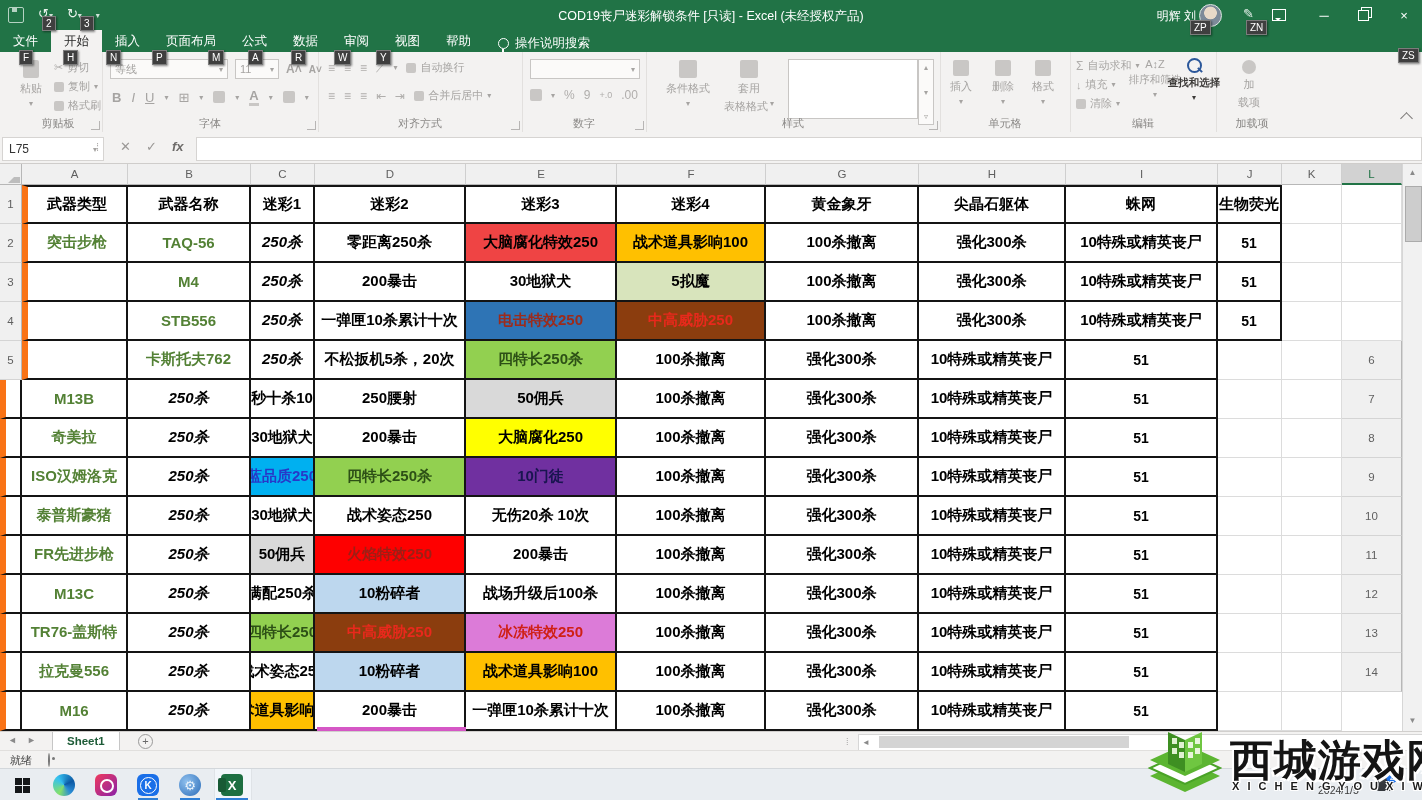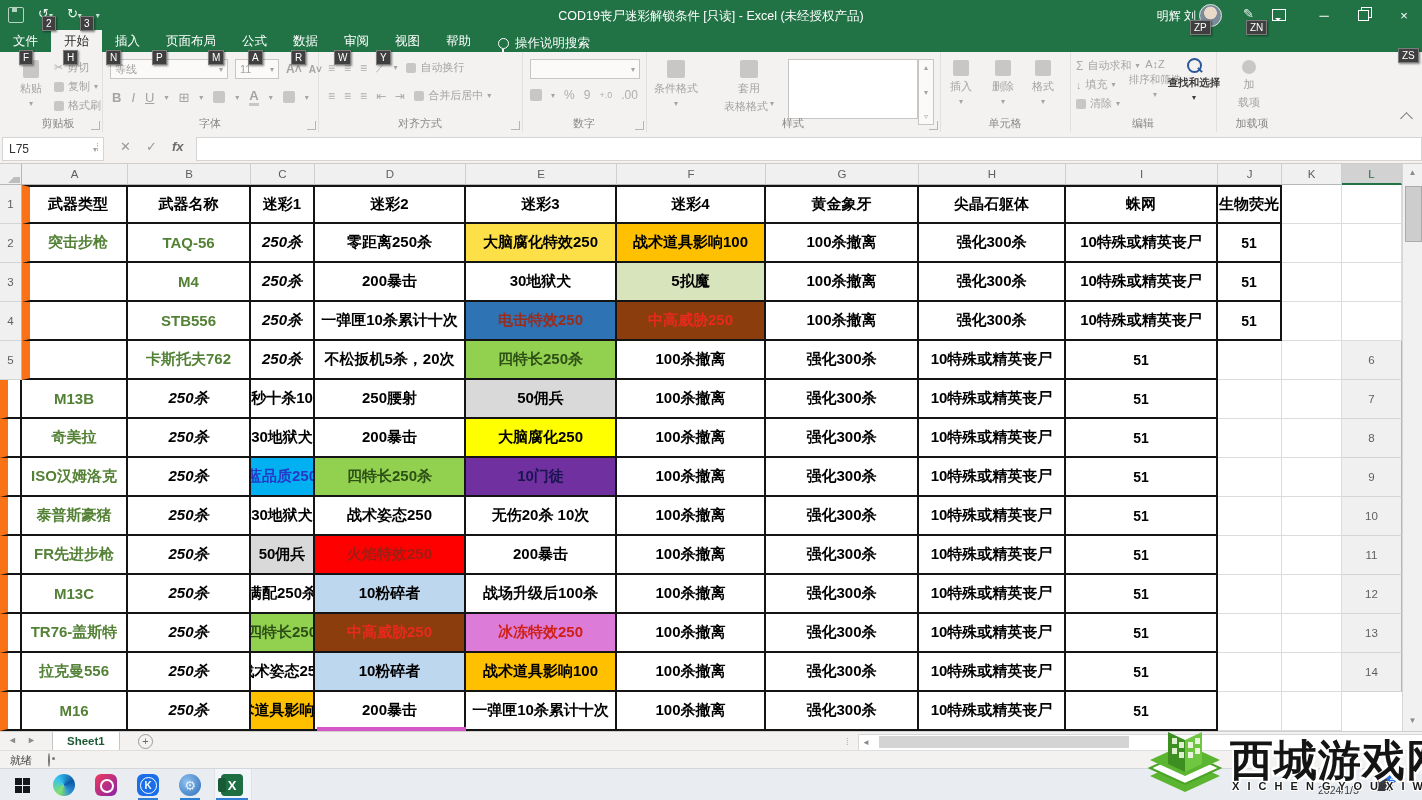--- a/index.html
+++ b/index.html
@@ -64,21 +64,21 @@
          grid-template-rows:21px repeat(14,39px)}
   .corner{background:#f0f0f0;border-right:1px solid #b7b7b7;border-bottom:1px solid #b7b7b7;position:relative}
   .corner:after{content:"";position:absolute;right:1px;bottom:1px;border:6px solid transparent;border-right-color:#bdbdbd;border-bottom-color:#bdbdbd;border-top-width:0;border-left-width:6px;width:0;height:0}
   .ch{background:#f0f0f0;border-right:1px solid #cfcfcf;border-bottom:1px solid #b7b7b7;font-size:11.5px;color:#5f5f5f;
       display:flex;align-items:center;justify-content:center}
   .ch.sel{background:#d2d2d2;border-bottom:2px solid #217346;color:#217346}
   .rh{background:#f0f0f0;border-right:1px solid #b7b7b7;border-bottom:1px solid #d4d4d4;font-size:11.5px;color:#5f5f5f;
       display:flex;align-items:center;justify-content:center}
   .tc{display:flex;align-items:center;justify-content:center;background:#fff;color:#000;font-weight:bold;font-size:15px;
       border-right:2px solid #141414;border-bottom:2px solid #141414;white-space:nowrap;overflow:hidden}
-  .tc.cl{border-left:8px solid #f97316}.tc.ct{border-top:2px solid #141414}
+  .tc.cl{border-left:6px solid #f97316}.tc.ct{border-top:2px solid #141414}
   .ec{background:#fff;border-right:1px solid #dcdcdc;border-bottom:1px solid #dcdcdc}
   #sliver{left:317px;top:727px;width:149px;height:4px;background:#d557c5;z-index:4}
   
   #vsb{left:1402px;top:164px;width:20px;height:567px;background:#f1f1f1;border-left:1px solid #d6d6d6}
   .sbarrow{left:2px;width:15px;text-align:center;color:#8a8a8a;font-size:8px}
   #vthumb{left:2px;top:22px;width:15px;height:54px;background:#cdcdcd;border:1px solid #ababab}
   
   #sheetbar{left:0;top:731px;width:1422px;height:19px;background:#f3f2f1;border-top:1px solid #d1cfcd;font-size:11px}
   #snav{left:8px;top:3px;color:#8a8a8a;font-size:9px;letter-spacing:10px}
   #sheettab{left:52px;top:0;height:18px;line-height:18px;padding:0 14px;background:#fff;border-left:1px solid #c6c6c6;border-right:1px solid #c6c6c6;color:#1e5c38;font-weight:bold;font-size:11.5px}
@@ -276,21 +276,21 @@
       <span>%</span>
       <span>9</span>
       <span style="font-size:9px">+.0</span>
       <span style="font-size:12px">.00</span>
     </div>
     <div class="lbl">数字</div>
     <span class="launcher"></span>
   </div>
 
   <div class="rg" style="left:646px;width:294px">
-    <div class="bigbtn" style="position:absolute;left:8px;top:8px">
+    <div class="bigbtn" style="position:absolute;left:20px;top:8px">
       <span class="gicon" style="width:18px;height:18px"></span>
       <span>条件格式</span>
         <span class="carr">▾</span>
     </div>
     <div class="bigbtn" style="position:absolute;left:78px;top:8px">
       <span class="gicon" style="width:18px;height:18px"></span>
       <span>套用</span>
       <span style="display:flex;gap:2px">
           <span>表格格式</span>
           <span class="carr">▾</span>
@@ -405,21 +405,21 @@
     <div class="tc ct">尖晶石躯体</div>
     <div class="tc ct">蛛网</div>
     <div class="tc ct">生物荧光</div>
     <div class="ec"></div>
     <div class="ec"></div>
     <div class="rh">2</div>
     <div class="tc cl" style="color: rgb(83, 129, 53);">突击步枪</div>
     <div class="tc" style="color: rgb(83, 129, 53);">TAQ-56</div>
     <div class="tc" style="font-style: italic;">250杀</div>
     <div class="tc">零距离250杀</div>
-    <div class="tc" style="background: #fde047;">大脑腐化特效250</div>
+    <div class="tc" style="background: #ef4444;">大脑腐化特效250</div>
     <div class="tc" style="background: rgb(255, 192, 0);">战术道具影响100</div>
     <div class="tc">100杀撤离</div>
     <div class="tc">强化300杀</div>
     <div class="tc">10特殊或精英丧尸</div>
     <div class="tc" style="font-size: 14px;">51</div>
     <div class="ec"></div>
     <div class="ec"></div>
     <div class="rh">3</div>
     <div class="tc cl" style="color: rgb(83, 129, 53);"></div>
     <div class="tc" style="color: rgb(83, 129, 53);">M4</div>

